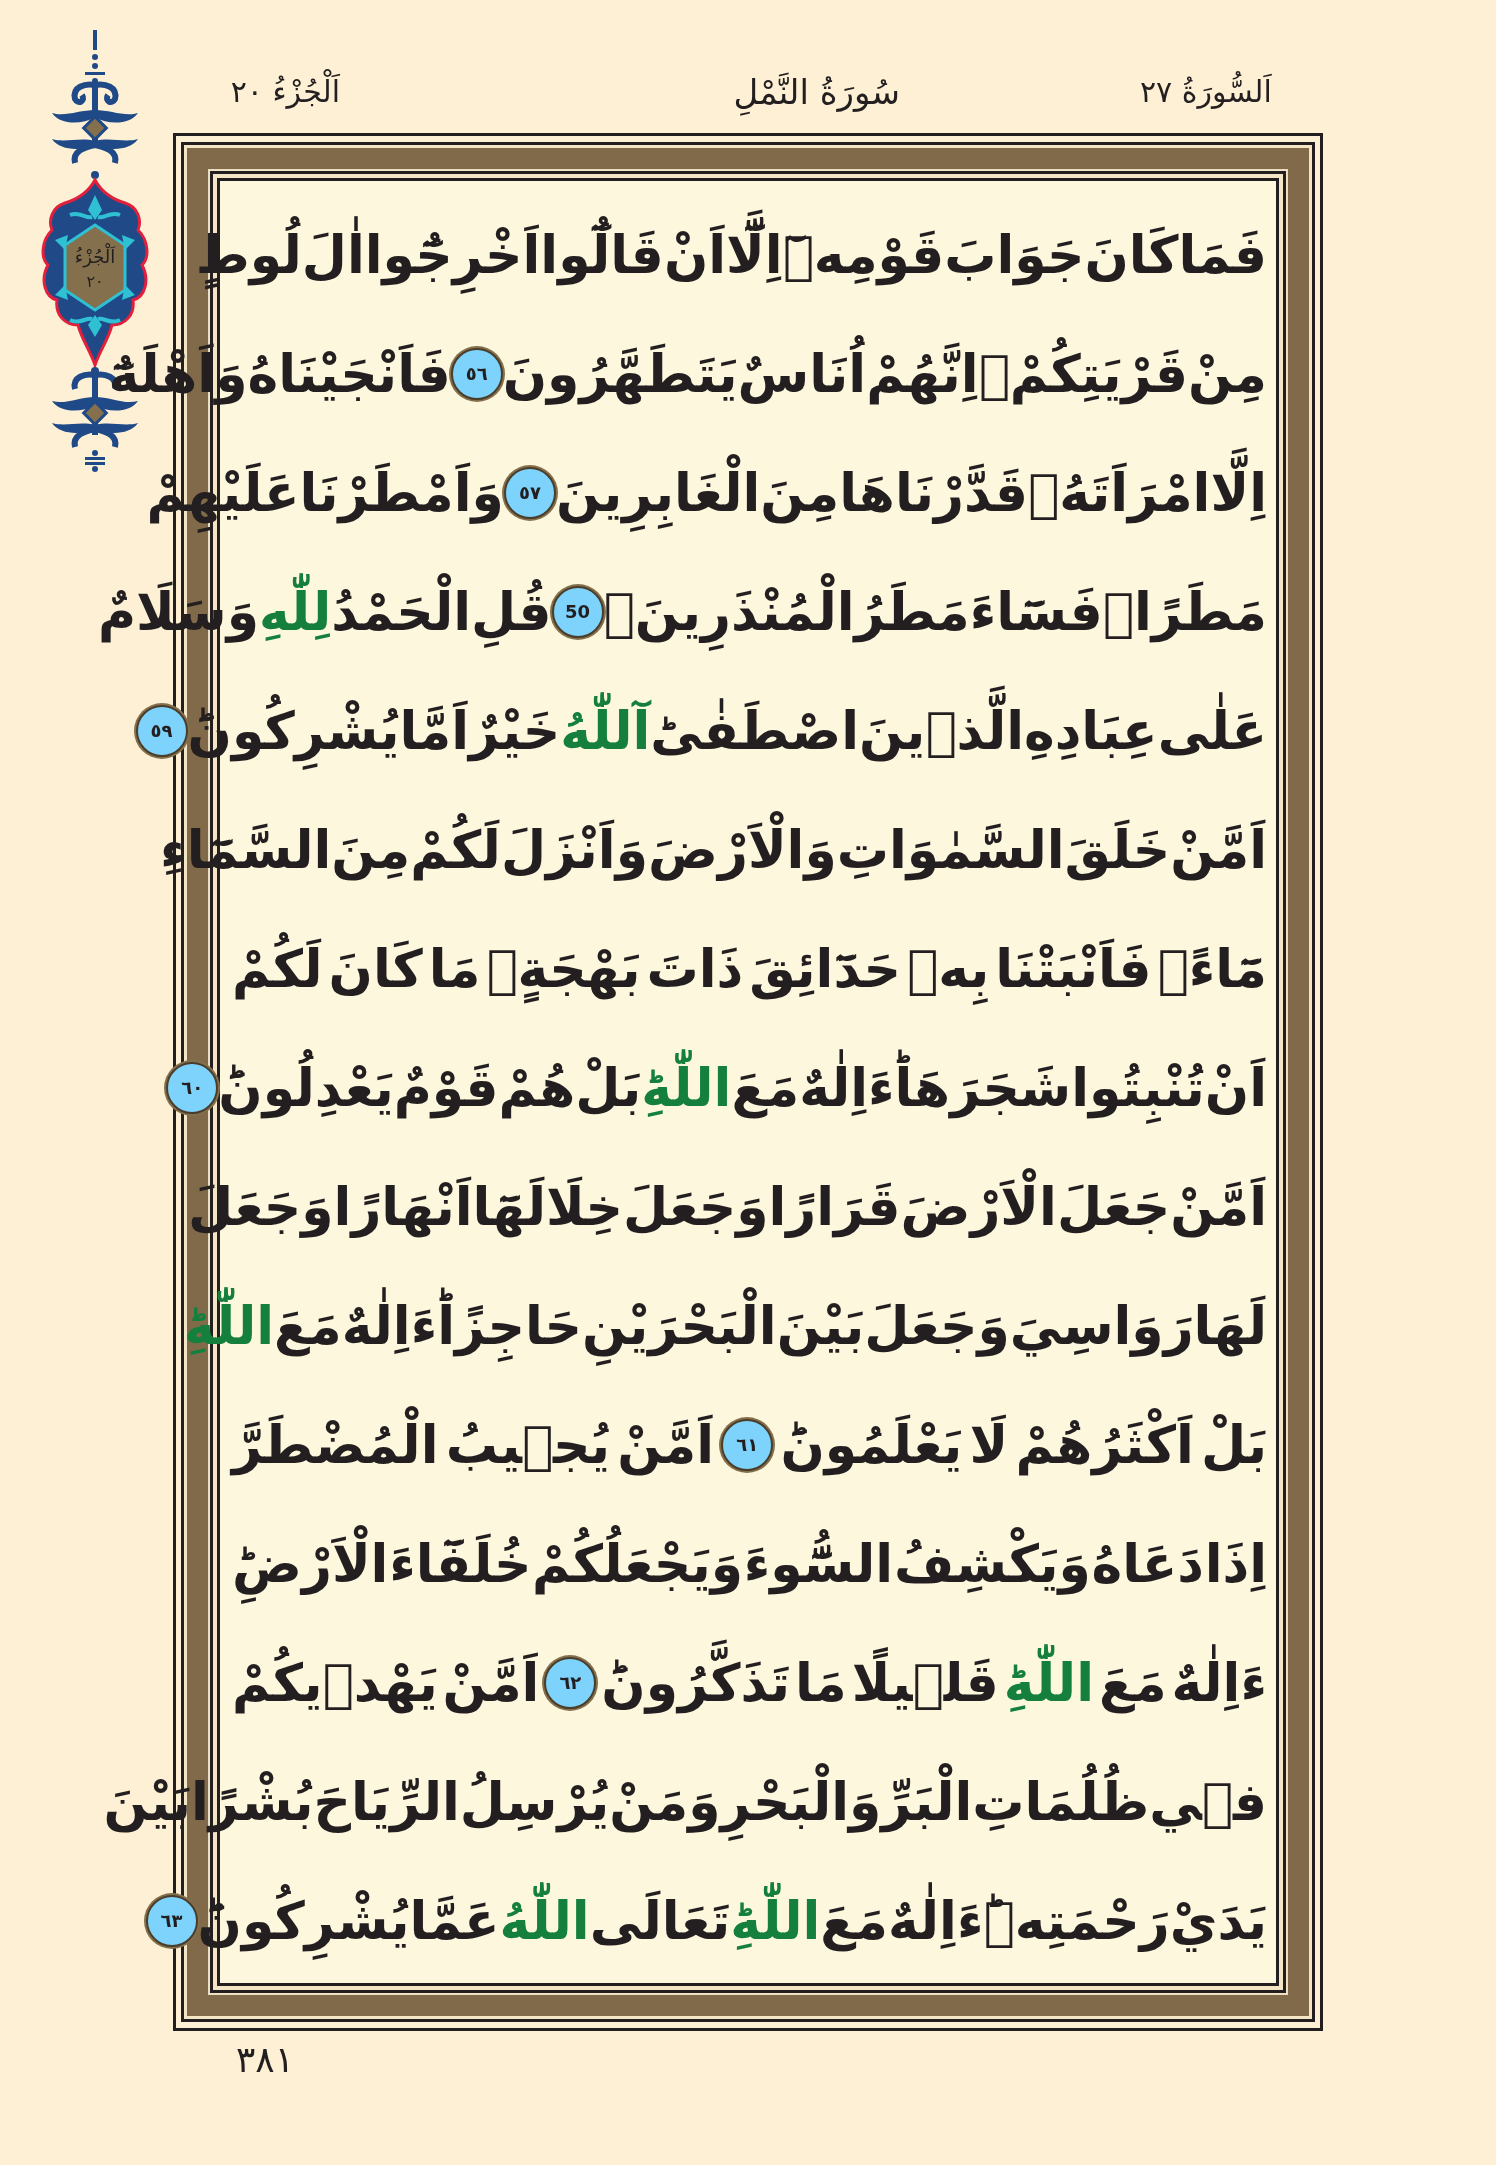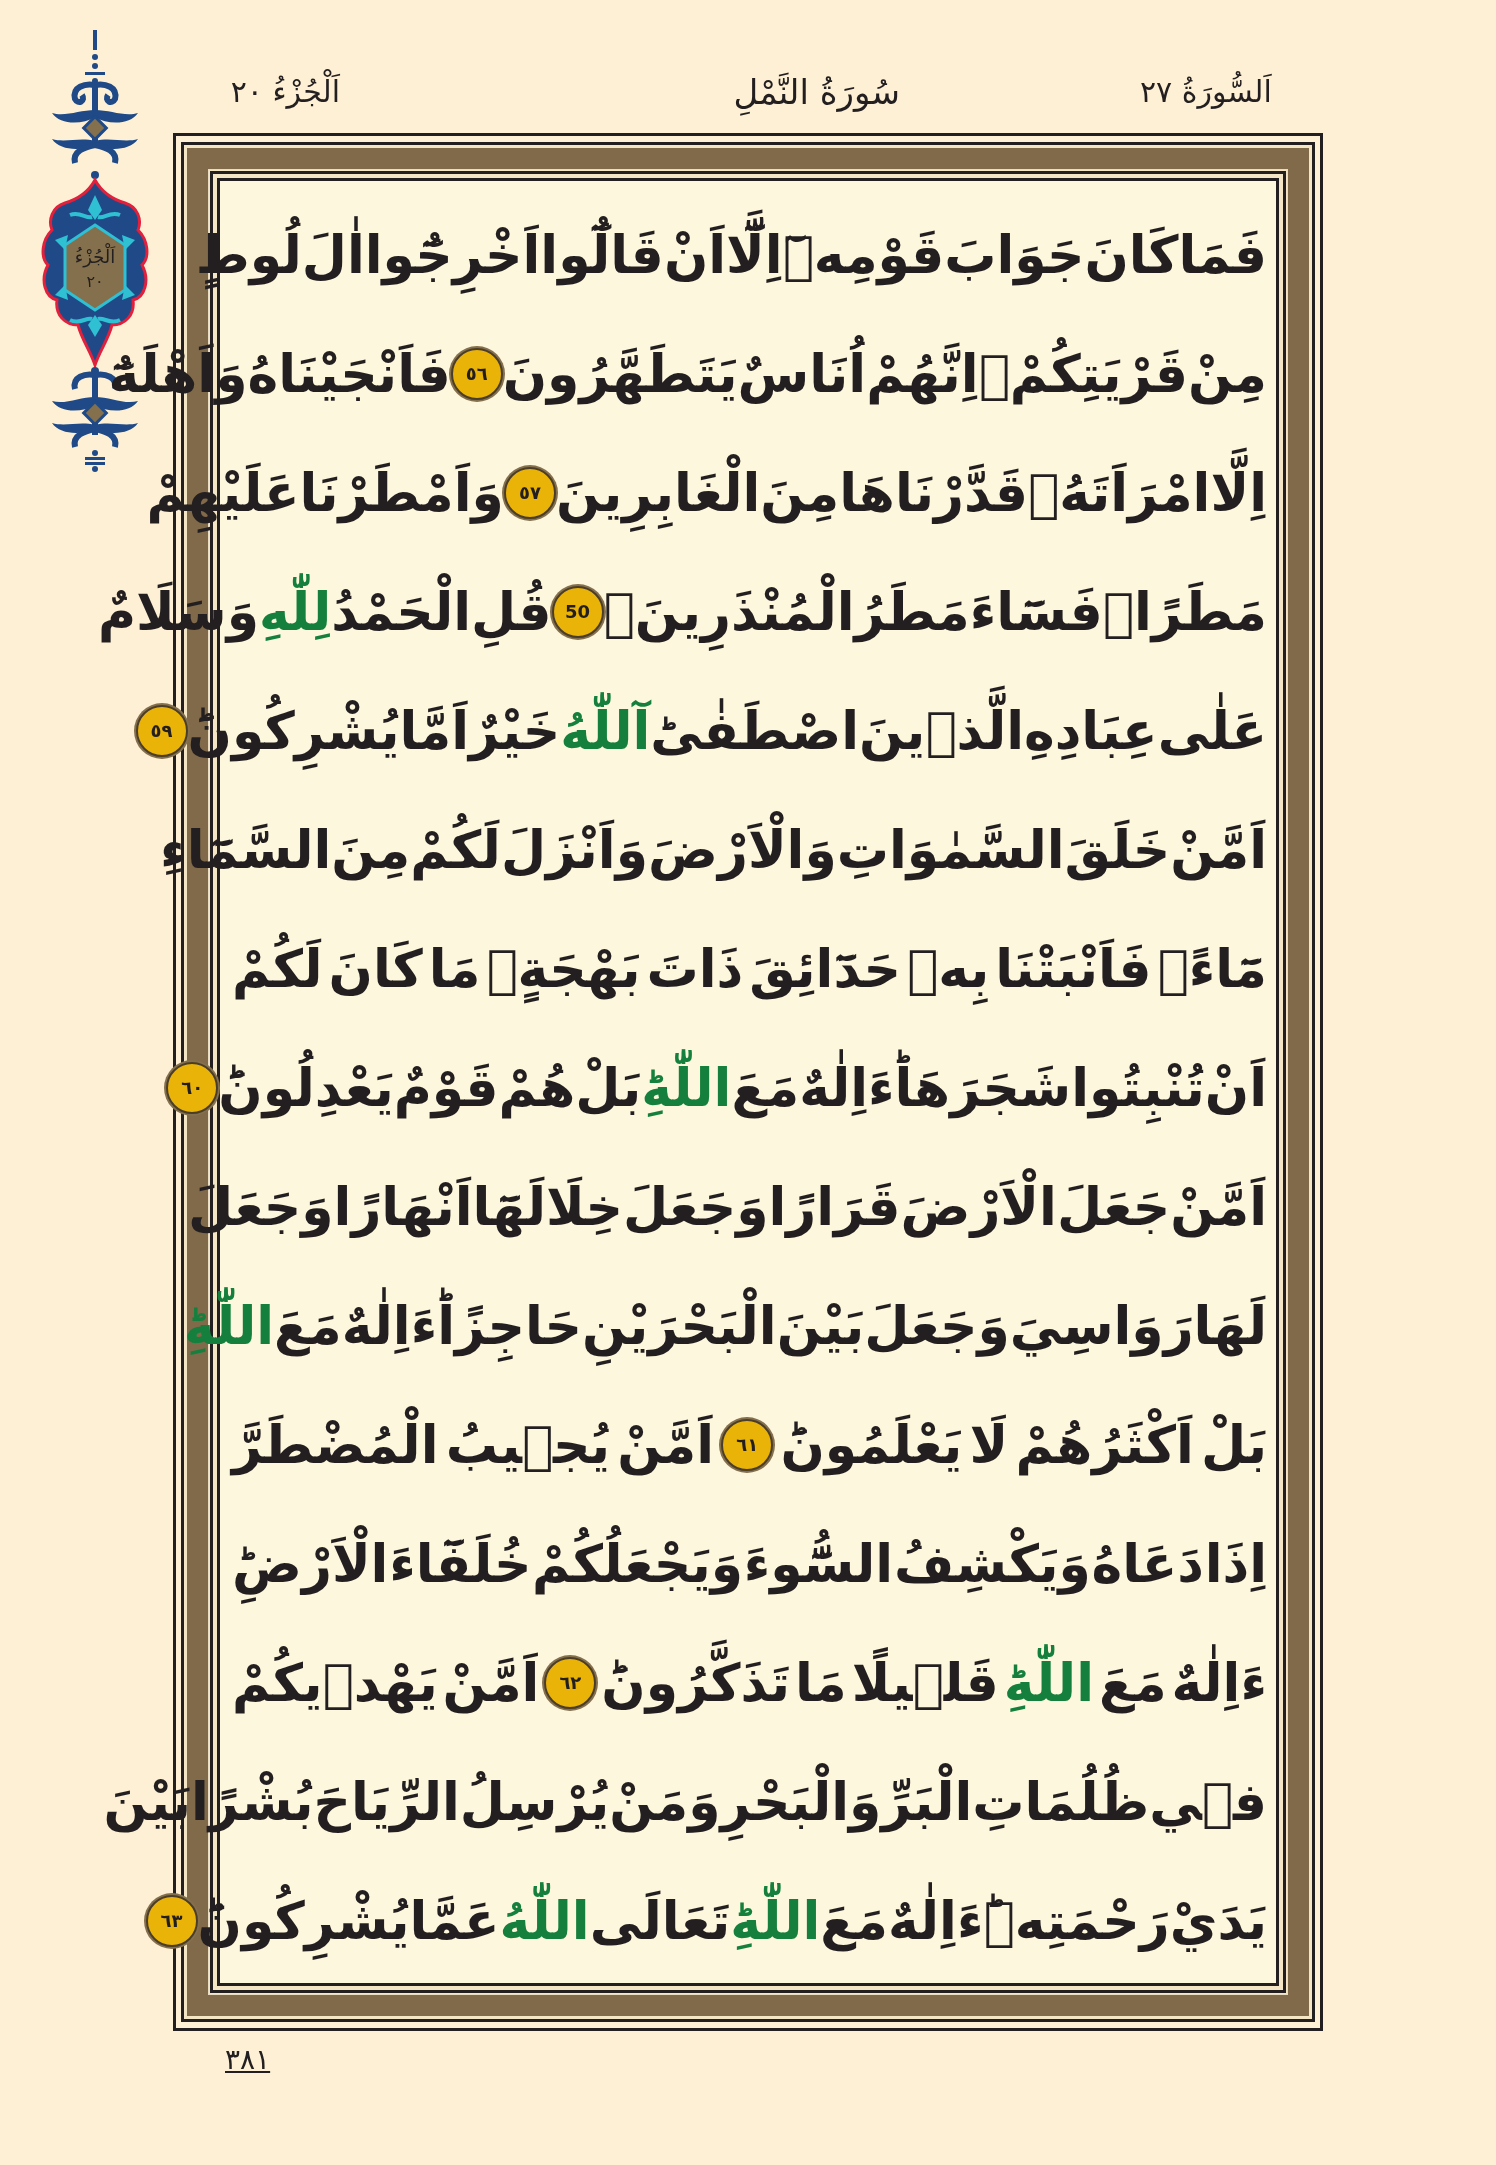--- a/index.html
+++ b/index.html
@@ -55,28 +55,28 @@
     position: absolute; left: 0; right: 0; height: 119px;
     display: flex; justify-content: space-between; align-items: center;
     font-family: "DejaVu Sans", sans-serif; font-size: 52px; font-weight: bold;
     color: #231f20; white-space: nowrap; direction: rtl;
   }
   .word { display: inline-block; }
   .word.red { color: #15803d; }
   .ayah {
     display: inline-flex; align-items: center; justify-content: center;
     width: 48px; height: 48px; border-radius: 50%;
-    background: #eab308; border: 2px solid #4a3d2a;
+    background: #7dd3fc; border: 2px solid #4a3d2a;
     box-shadow: 0 0 0 2px #85704d;
     font-size: 18px; font-weight: bold; color: #231f20; direction: rtl;
     flex: 0 0 auto;
   }
   .page-num {
     position: absolute; left: 225px; top: 2040px; width: 80px; height: 40px;
-    font-size: 28px; line-height: 40px; text-align: left; color: #231f20; text-decoration: underline;
+    font-size: 36px; line-height: 40px; text-align: center; color: #231f20;
   }
 </style>
 </head>
 <body>
 
 <div class="hdr hdr-juz">اَلْجُزْءُ ٢٠</div>
 <div class="hdr hdr-surah-name">سُورَةُ النَّمْلِ</div>
 <div class="hdr hdr-surah-no">اَلسُّورَةُ ٢٧</div>
 
 <div class="ornament">

